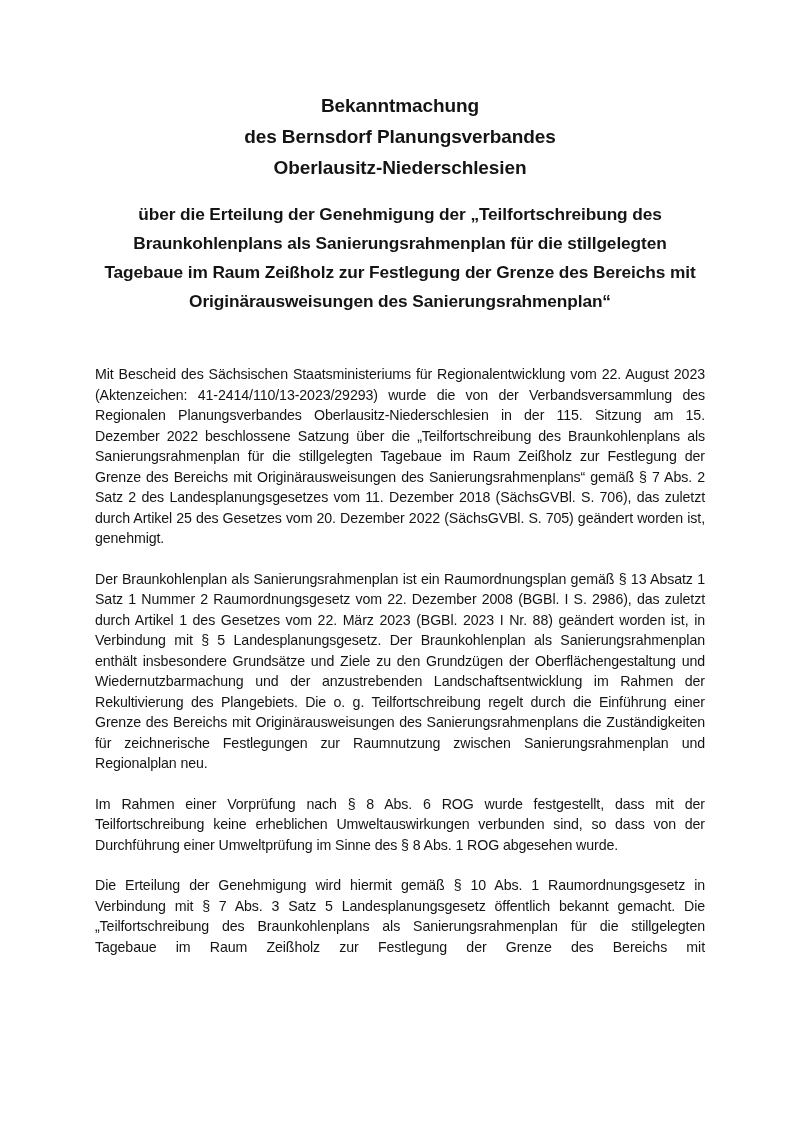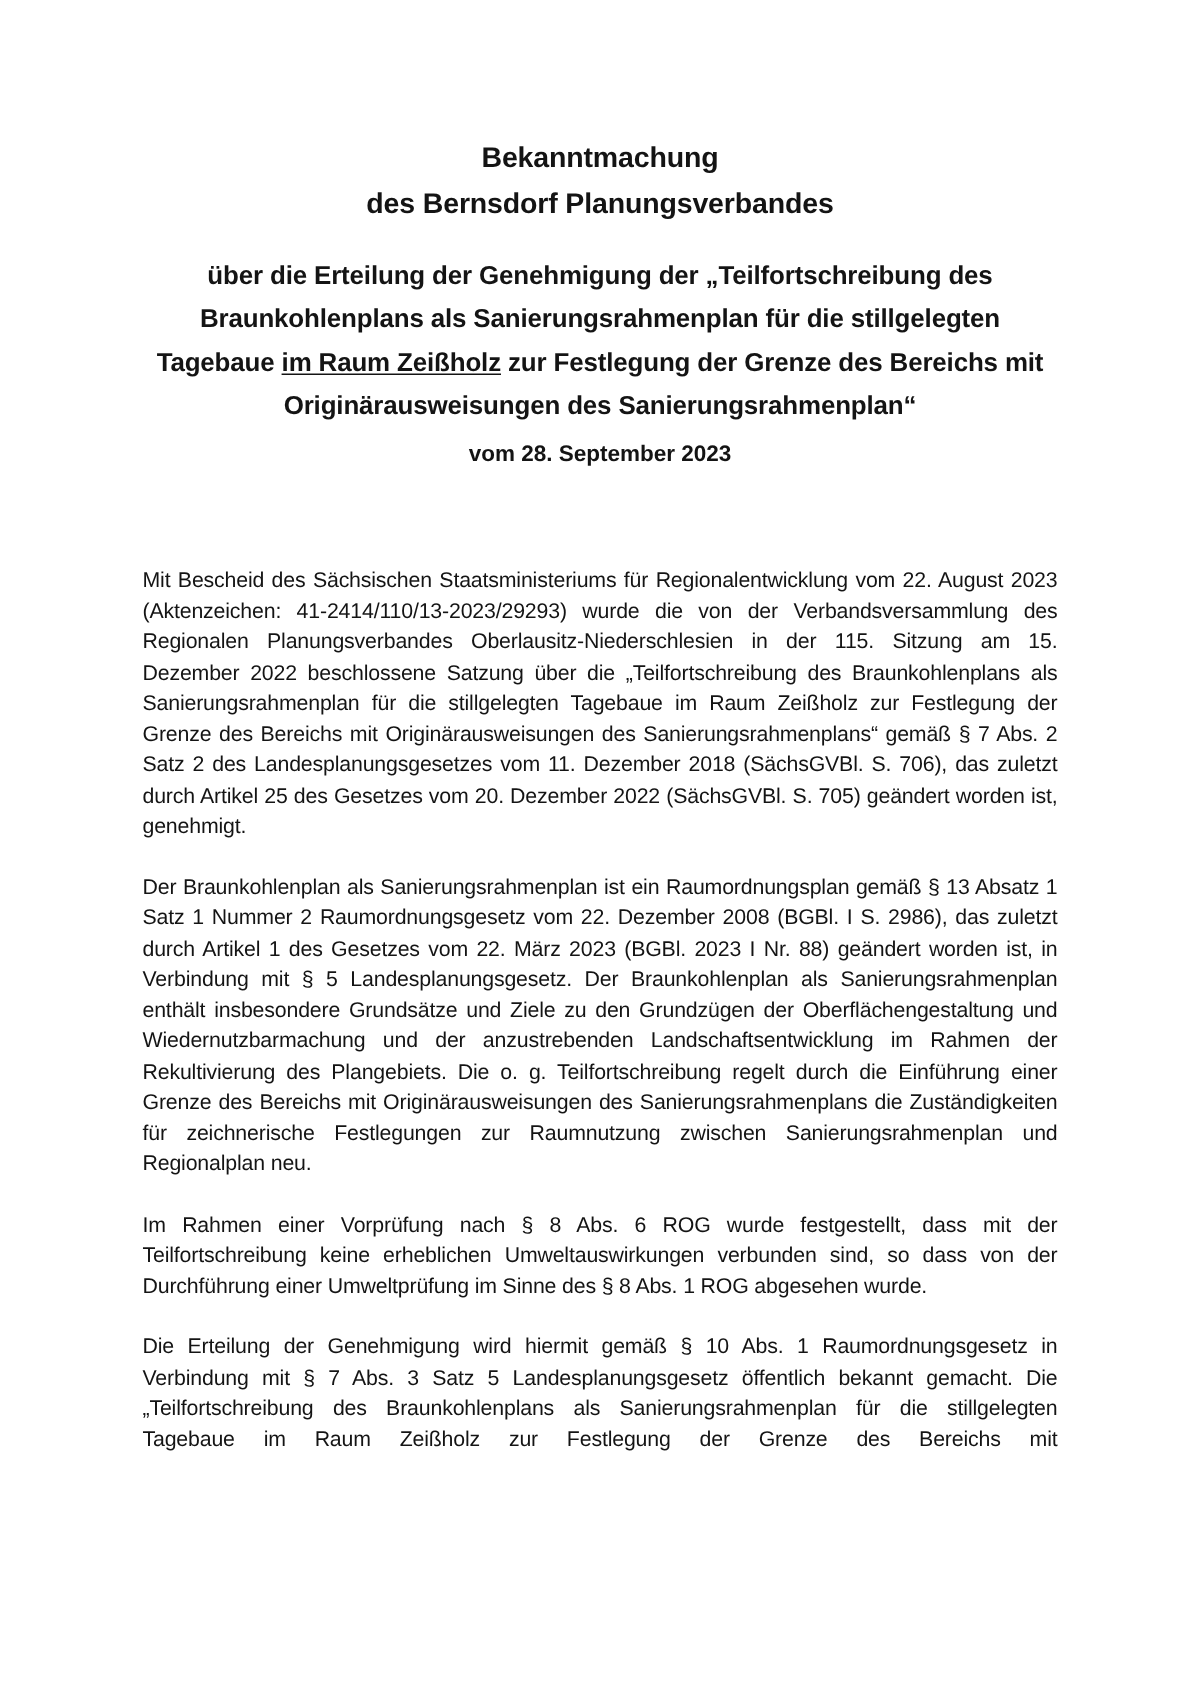--- a/index.html
+++ b/index.html
@@ -24,54 +24,54 @@
   }
   .doc-title div { white-space: nowrap; }
   .doc-subtitle {
     margin-top: 17px;
     text-align: center;
     font-weight: bold;
     font-size: 17.3px;
     line-height: 29px;
     letter-spacing: -0.1px;
   }
-  .doc-subtitle .underlined { text-decoration: underline; text-underline-offset: 2px; }
+  .doc-subtitle .underlined { text-underline-offset: 2px; }
   .doc-date {
     margin-top: 8px;
     text-align: center;
     font-weight: bold;
     font-size: 15px;
     line-height: 20px;
   }
   .doc-body {
-    margin-top: 64px;
+    margin-top: 48px;
     font-size: 14.2px;
     line-height: 20.5px;
     letter-spacing: -0.1px;
     text-align: justify;
   }
   .doc-body p { margin: 0 0 20px 0; }
   .doc-body p.cutoff {
     margin-bottom: 0;
     text-align-last: justify; 
   }
 </style>
 </head>
 <body>
 
 <div class="page">
 
   <div class="doc-title">
     <div>Bekanntmachung</div>
     <div>des Bernsdorf Planungsverbandes</div>
+    <div>Oberlausitz-Niederschlesien</div>
   </div>
 
   <div class="doc-subtitle"><span>über die Erteilung der Genehmigung der „Teilfortschreibung des Braunkohlenplans als Sanierungsrahmenplan für die stillgelegten Tagebaue </span><span class="underlined">im Raum Zeißholz</span><span> zur Festlegung der Grenze des Bereichs mit Originärausweisungen des Sanierungsrahmenplan“</span></div>
 
-  <div class="doc-date">vom 28. September 2023</div>
 
   <div class="doc-body">
     <p>Mit Bescheid des Sächsischen Staatsministeriums für Regionalentwicklung vom 22. August 2023 (Aktenzeichen: 41-2414/110/13-2023/29293) wurde die von der Verbandsversammlung des Regionalen Planungsverbandes Oberlausitz-Niederschlesien in der 115. Sitzung am 15. Dezember 2022 beschlossene Satzung über die „Teilfortschreibung des Braunkohlenplans als Sanierungsrahmenplan für die stillgelegten Tagebaue im Raum Zeißholz zur Festlegung der Grenze des Bereichs mit Originärausweisungen des Sanierungsrahmenplans“ gemäß § 7 Abs. 2 Satz 2 des Landesplanungsgesetzes vom 11. Dezember 2018 (SächsGVBl. S. 706), das zuletzt durch Artikel 25 des Gesetzes vom 20. Dezember 2022 (SächsGVBl. S. 705) geändert worden ist, genehmigt.</p>
     <p>Der Braunkohlenplan als Sanierungsrahmenplan ist ein Raumordnungsplan gemäß § 13 Absatz 1 Satz 1 Nummer 2 Raumordnungsgesetz vom 22. Dezember 2008 (BGBl. I S. 2986), das zuletzt durch Artikel 1 des Gesetzes vom 22. März 2023 (BGBl. 2023 I Nr. 88) geändert worden ist, in Verbindung mit § 5 Landesplanungsgesetz. Der Braunkohlenplan als Sanierungsrahmenplan enthält insbesondere Grundsätze und Ziele zu den Grundzügen der Oberflächengestaltung und Wiedernutzbarmachung und der anzustrebenden Landschaftsentwicklung im Rahmen der Rekultivierung des Plangebiets. Die o. g. Teilfortschreibung regelt durch die Einführung einer Grenze des Bereichs mit Originärausweisungen des Sanierungsrahmenplans die Zuständigkeiten für zeichnerische Festlegungen zur Raumnutzung zwischen Sanierungsrahmenplan und Regionalplan neu.</p>
     <p>Im Rahmen einer Vorprüfung nach § 8 Abs. 6 ROG wurde festgestellt, dass mit der Teilfortschreibung keine erheblichen Umweltauswirkungen verbunden sind, so dass von der Durchführung einer Umweltprüfung im Sinne des § 8 Abs. 1 ROG abgesehen wurde.</p>
     <p class="cutoff">Die Erteilung der Genehmigung wird hiermit gemäß § 10 Abs. 1 Raumordnungsgesetz in Verbindung mit § 7 Abs. 3 Satz 5 Landesplanungsgesetz öffentlich bekannt gemacht. Die „Teilfortschreibung des Braunkohlenplans als Sanierungsrahmenplan für die stillgelegten Tagebaue im Raum Zeißholz zur Festlegung der Grenze des Bereichs mit</p>
   </div>
 
 </div>
 

